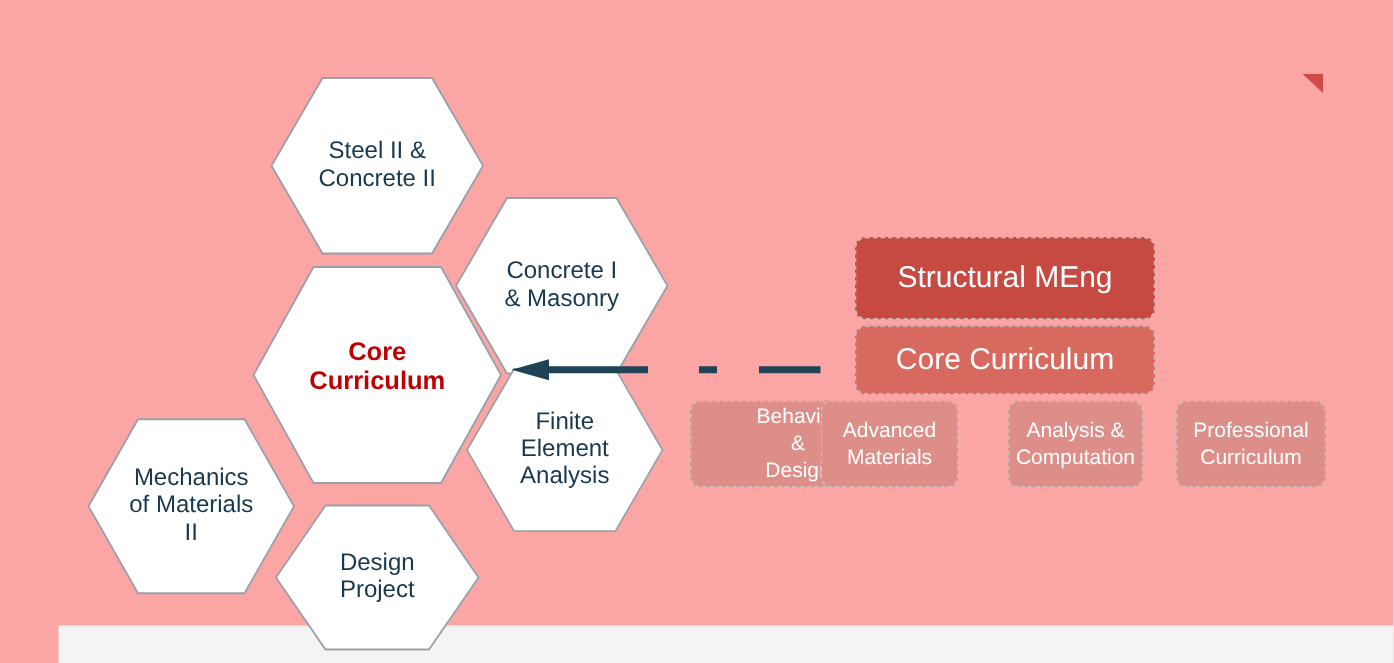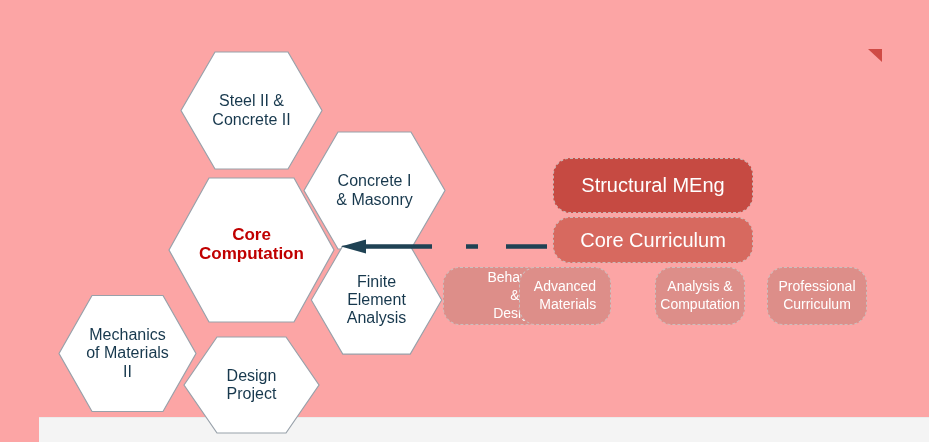--- a/index.html
+++ b/index.html
@@ -19,30 +19,30 @@
     white-space:pre-line;font-size:16px;line-height:1.13;color:var(--hex-text,#17384d);}
   .hex-label.core{color:var(--core-text,#c00000);font-weight:bold;font-size:17px;
     transform:translateY(-6px);}
   
   .arrow-svg{position:absolute;left:0;top:0;z-index:3;pointer-events:none;}
   .arrow-line{fill:none;stroke:var(--arrow,#1f4254);stroke-width:4.6;
     stroke-dasharray:66 34 12 28 46;}
   .arrow-head{fill:var(--arrow,#1f4254);stroke:none;}
   
   .pbox{position:absolute;z-index:4;display:flex;align-items:center;justify-content:center;
-    text-align:center;color:var(--box-text,#fff);border-radius:17px;
-    border:1px dashed rgba(200,200,200,0.85);box-sizing:border-box;white-space:pre-line;}
+    text-align:center;color:var(--box-text,#fff);border-radius:7px;
+    border:1px dashed rgba(200,200,200,0.85);box-sizing:border-box;white-space:pre-line;margin-left:17px;}
   .box-meng{left:553px;top:158px;width:200px;height:55px;
     background:var(--meng-box,#c64a42);font-size:20px;}
   .box-core{left:553px;top:217px;width:200px;height:46px;
     background:var(--core-box,#d7695f);font-size:20px;}
   .track{top:267px;height:58px;background:var(--track-box,#dd8e89);
     font-size:14px;line-height:1.28;}
   .track-1{left:443px;width:100px;padding-left:44px;}
-  .track-2{left:519px;width:92px;text-align:right;}
+  .track-2{left:530px;width:92px;}
   .track-3{left:655px;width:90px;}
   .track-4{left:767px;width:100px;}
   
   .corner-triangle{position:absolute;left:868px;top:49px;width:14px;height:13px;
     background:var(--triangle,#cf4b45);
     clip-path:polygon(0 0,100% 0,100% 100%);z-index:5;}
 </style>
 </head>
 <body>
 
@@ -65,24 +65,24 @@
     </svg>
     <div class="hex-label">Concrete I
 &amp; Masonry</div>
   </div>
 
   <div class="hex" style="left:168px;top:177px;width:167px;height:146px">
     <svg class="hex-svg" viewBox="0 0 167 146">
       <polygon points="1,73 41,1 126,1 166,73 126,145 41,145"></polygon>
     </svg>
     <div class="hex-label core">Core
-Computation</div>
+Curriculum</div>
   </div>
 
-  <div class="hex" style="left:58px;top:284px;width:139px;height:139px">
+  <div class="hex" style="left:58px;top:268px;width:139px;height:139px">
     <svg class="hex-svg" viewBox="0 0 139 118">
       <polygon points="1,59 34,1 105,1 138,59 105,117 34,117"></polygon>
     </svg>
     <div class="hex-label">Mechanics
 of Materials
 II</div>
   </div>
 
   <div class="hex" style="left:305px;top:245px;width:143px;height:110px">
     <svg class="hex-svg" viewBox="0 0 143 119">

